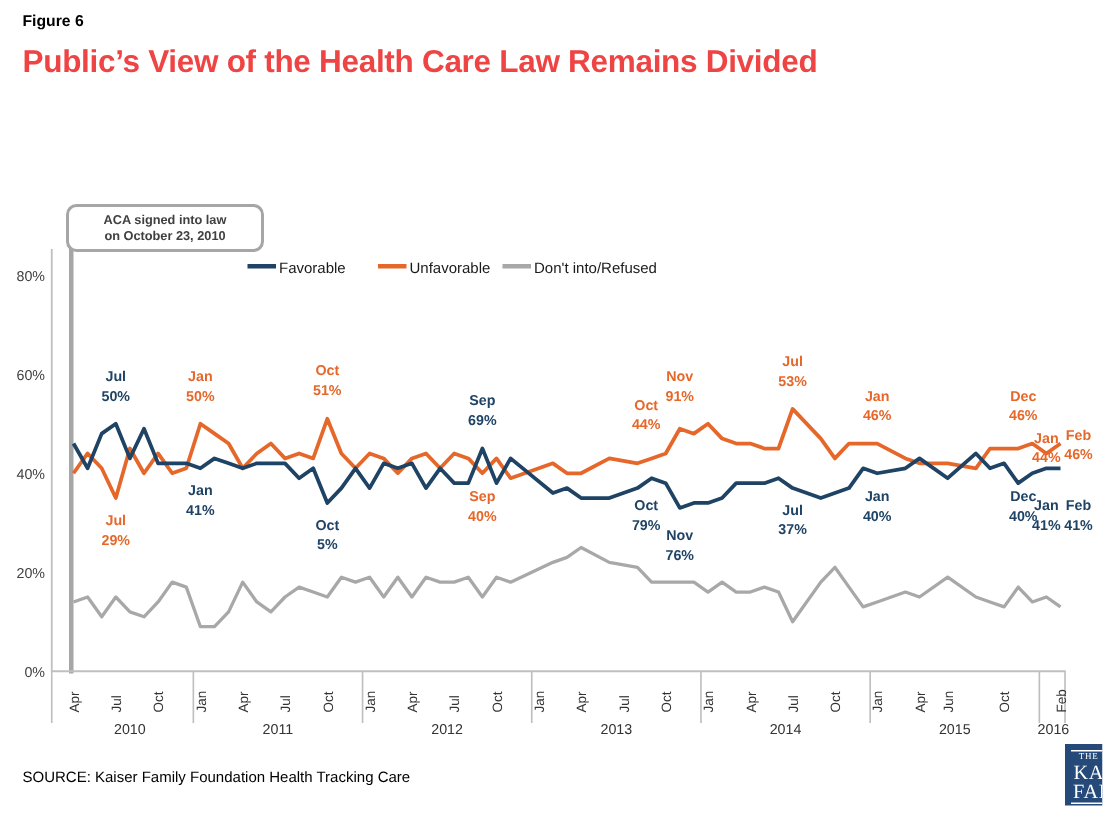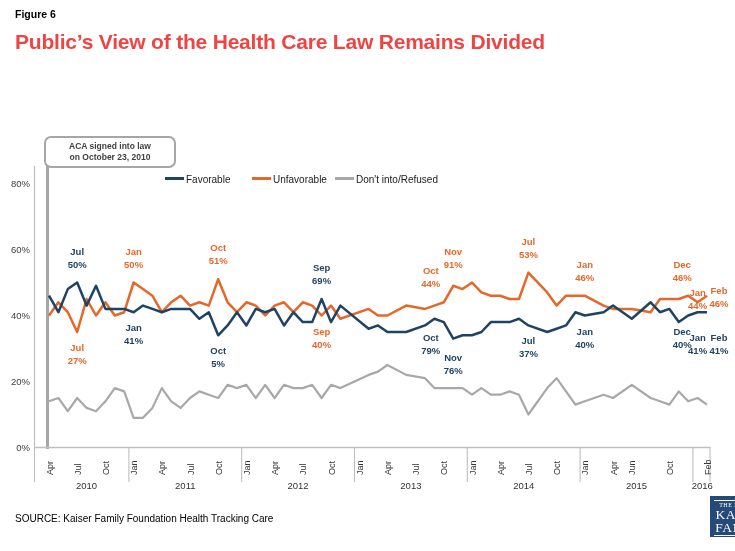--- a/index.html
+++ b/index.html
@@ -135,21 +135,21 @@
         <div class="callout" style="color: rgb(31, 67, 100); left: 677.6px; top: 201.2px;">
           <div>Jan</div>
           <div>41%</div>
         </div>
         <div class="callout" style="color: rgb(31, 67, 100); left: 699px; top: 201.2px;">
           <div>Feb</div>
           <div>41%</div>
         </div>
         <div class="callout" style="color: rgb(229, 104, 42); left: 57.2px; top: 211px;">
           <div>Jul</div>
-          <div>27%</div>
+          <div>29%</div>
         </div>
         <div class="callout" style="color: rgb(229, 104, 42); left: 113.6px; top: 114.5px;">
           <div>Jan</div>
           <div>50%</div>
         </div>
         <div class="callout" style="color: rgb(229, 104, 42); left: 198.2px; top: 111.2px;">
           <div>Oct</div>
           <div>51%</div>
         </div>
         <div class="callout" style="color: rgb(229, 104, 42); left: 301.6px; top: 194.5px;">

